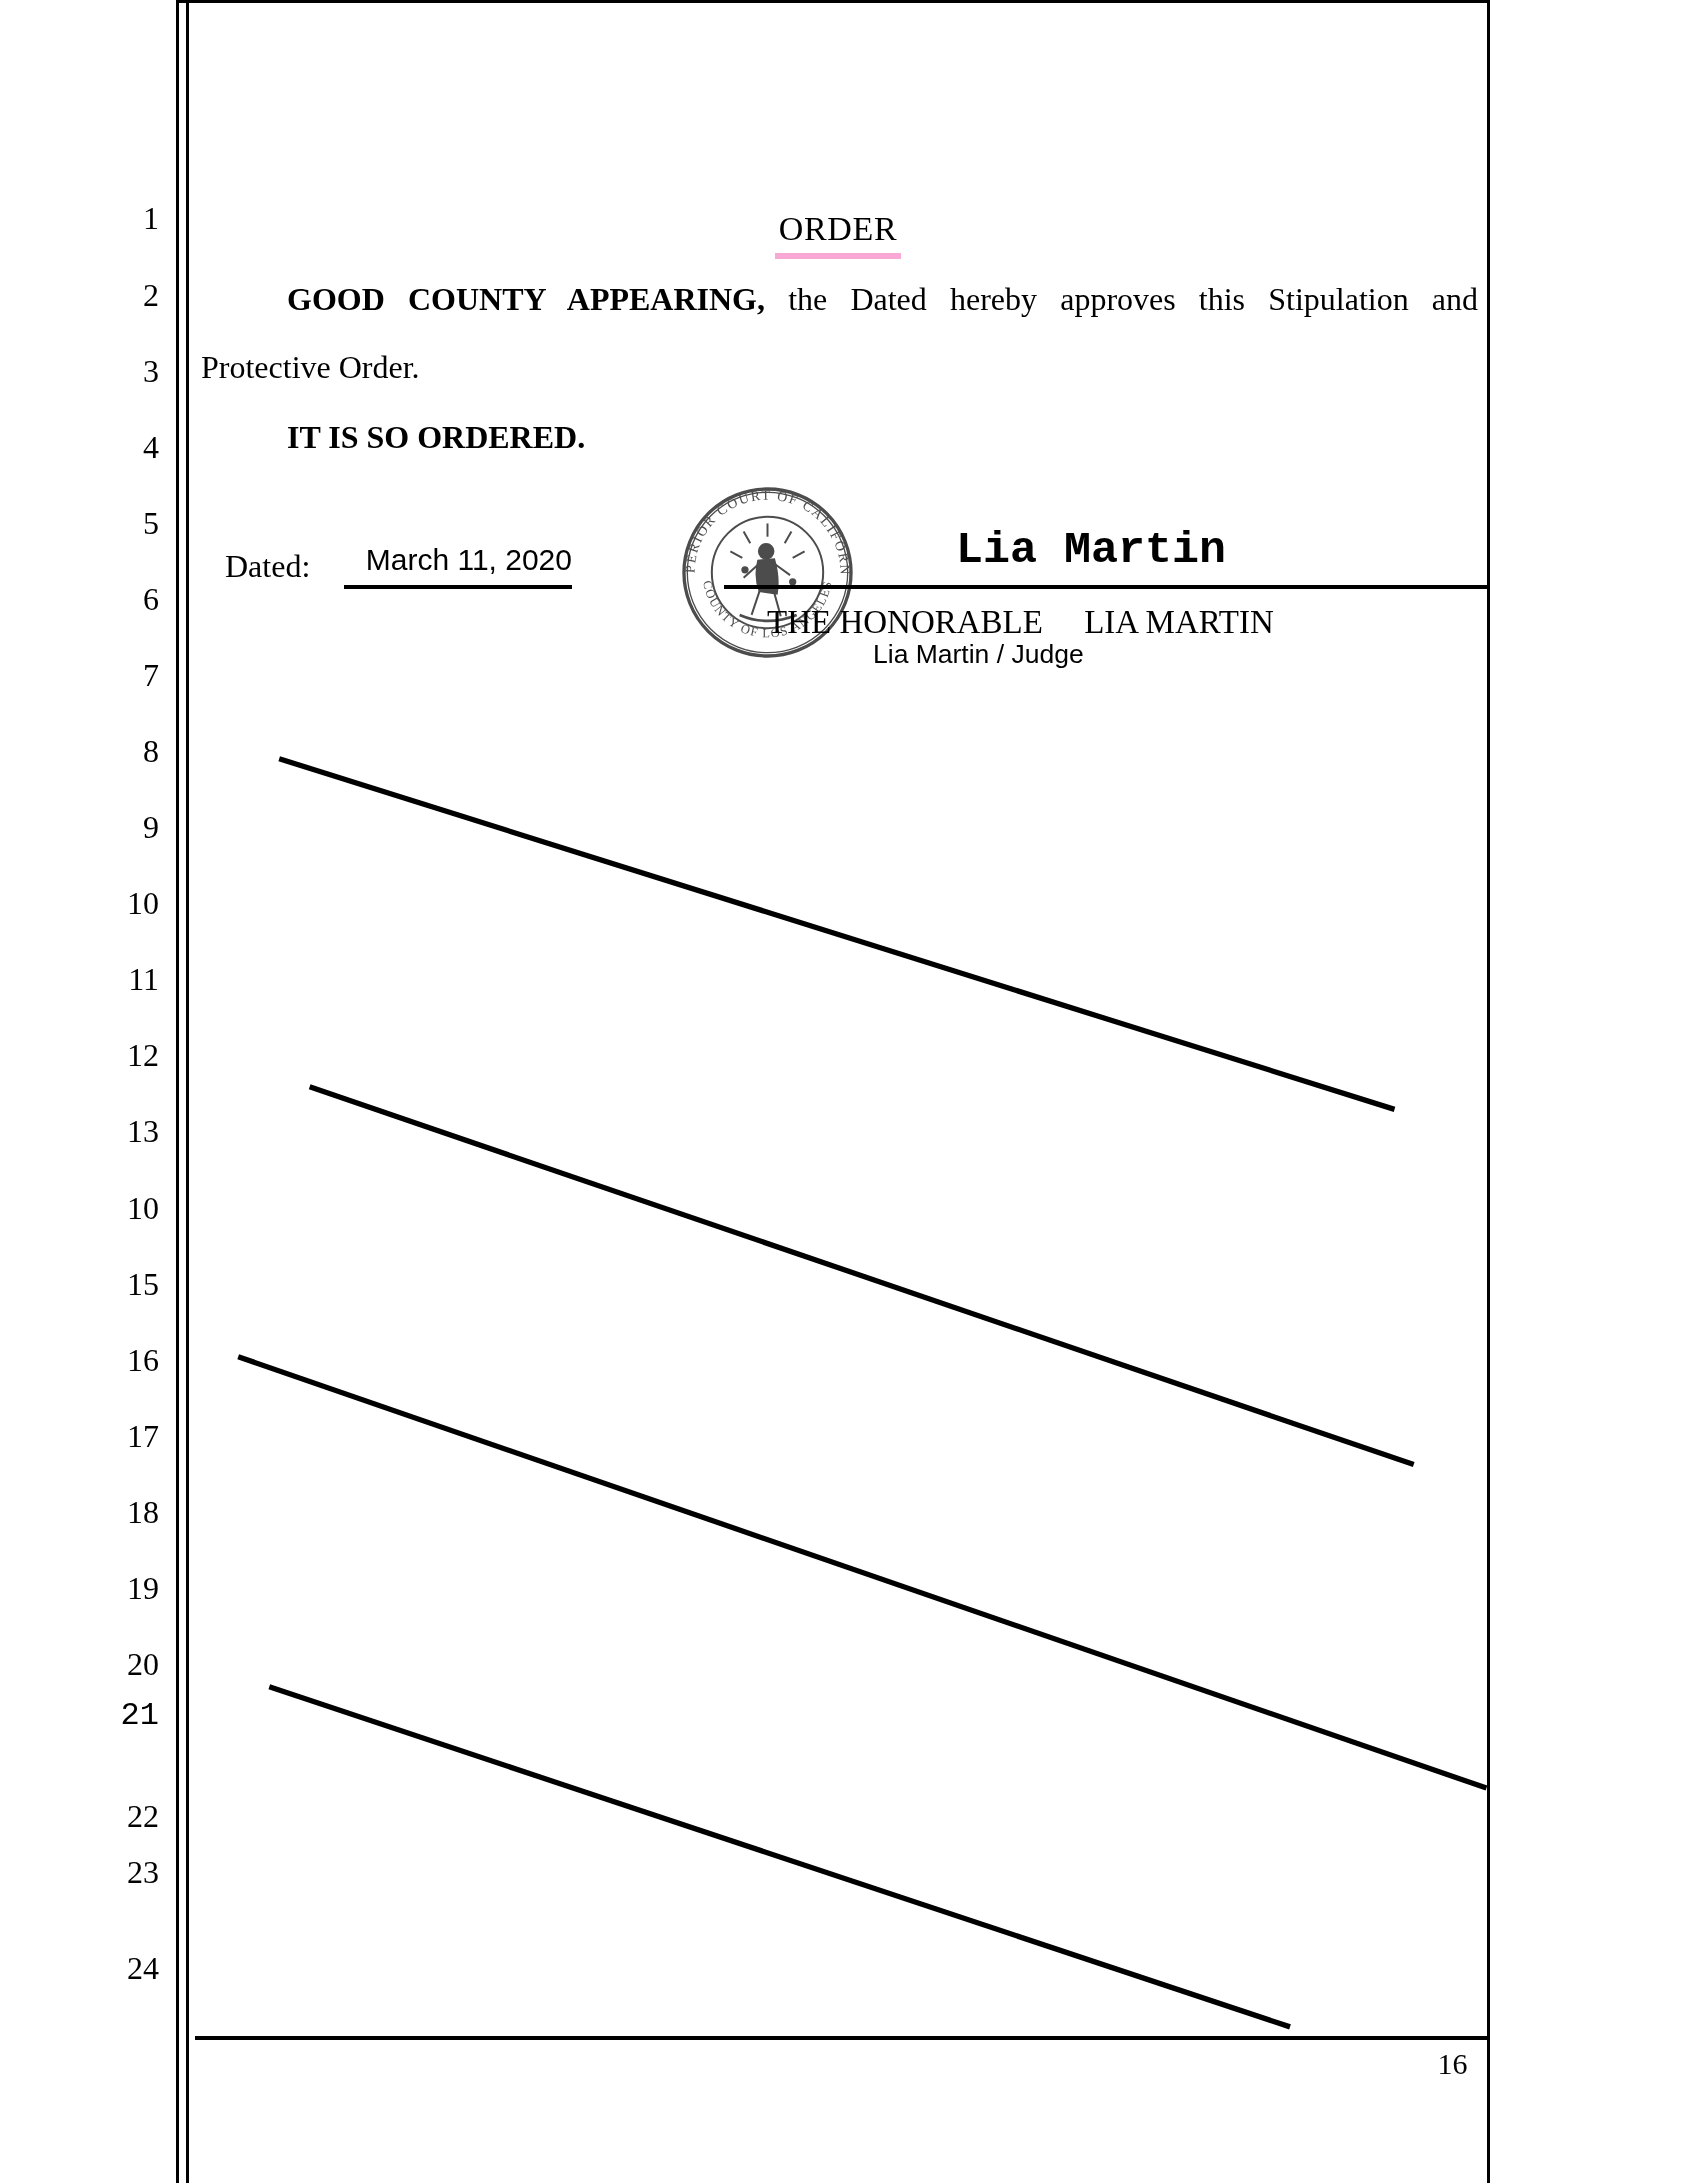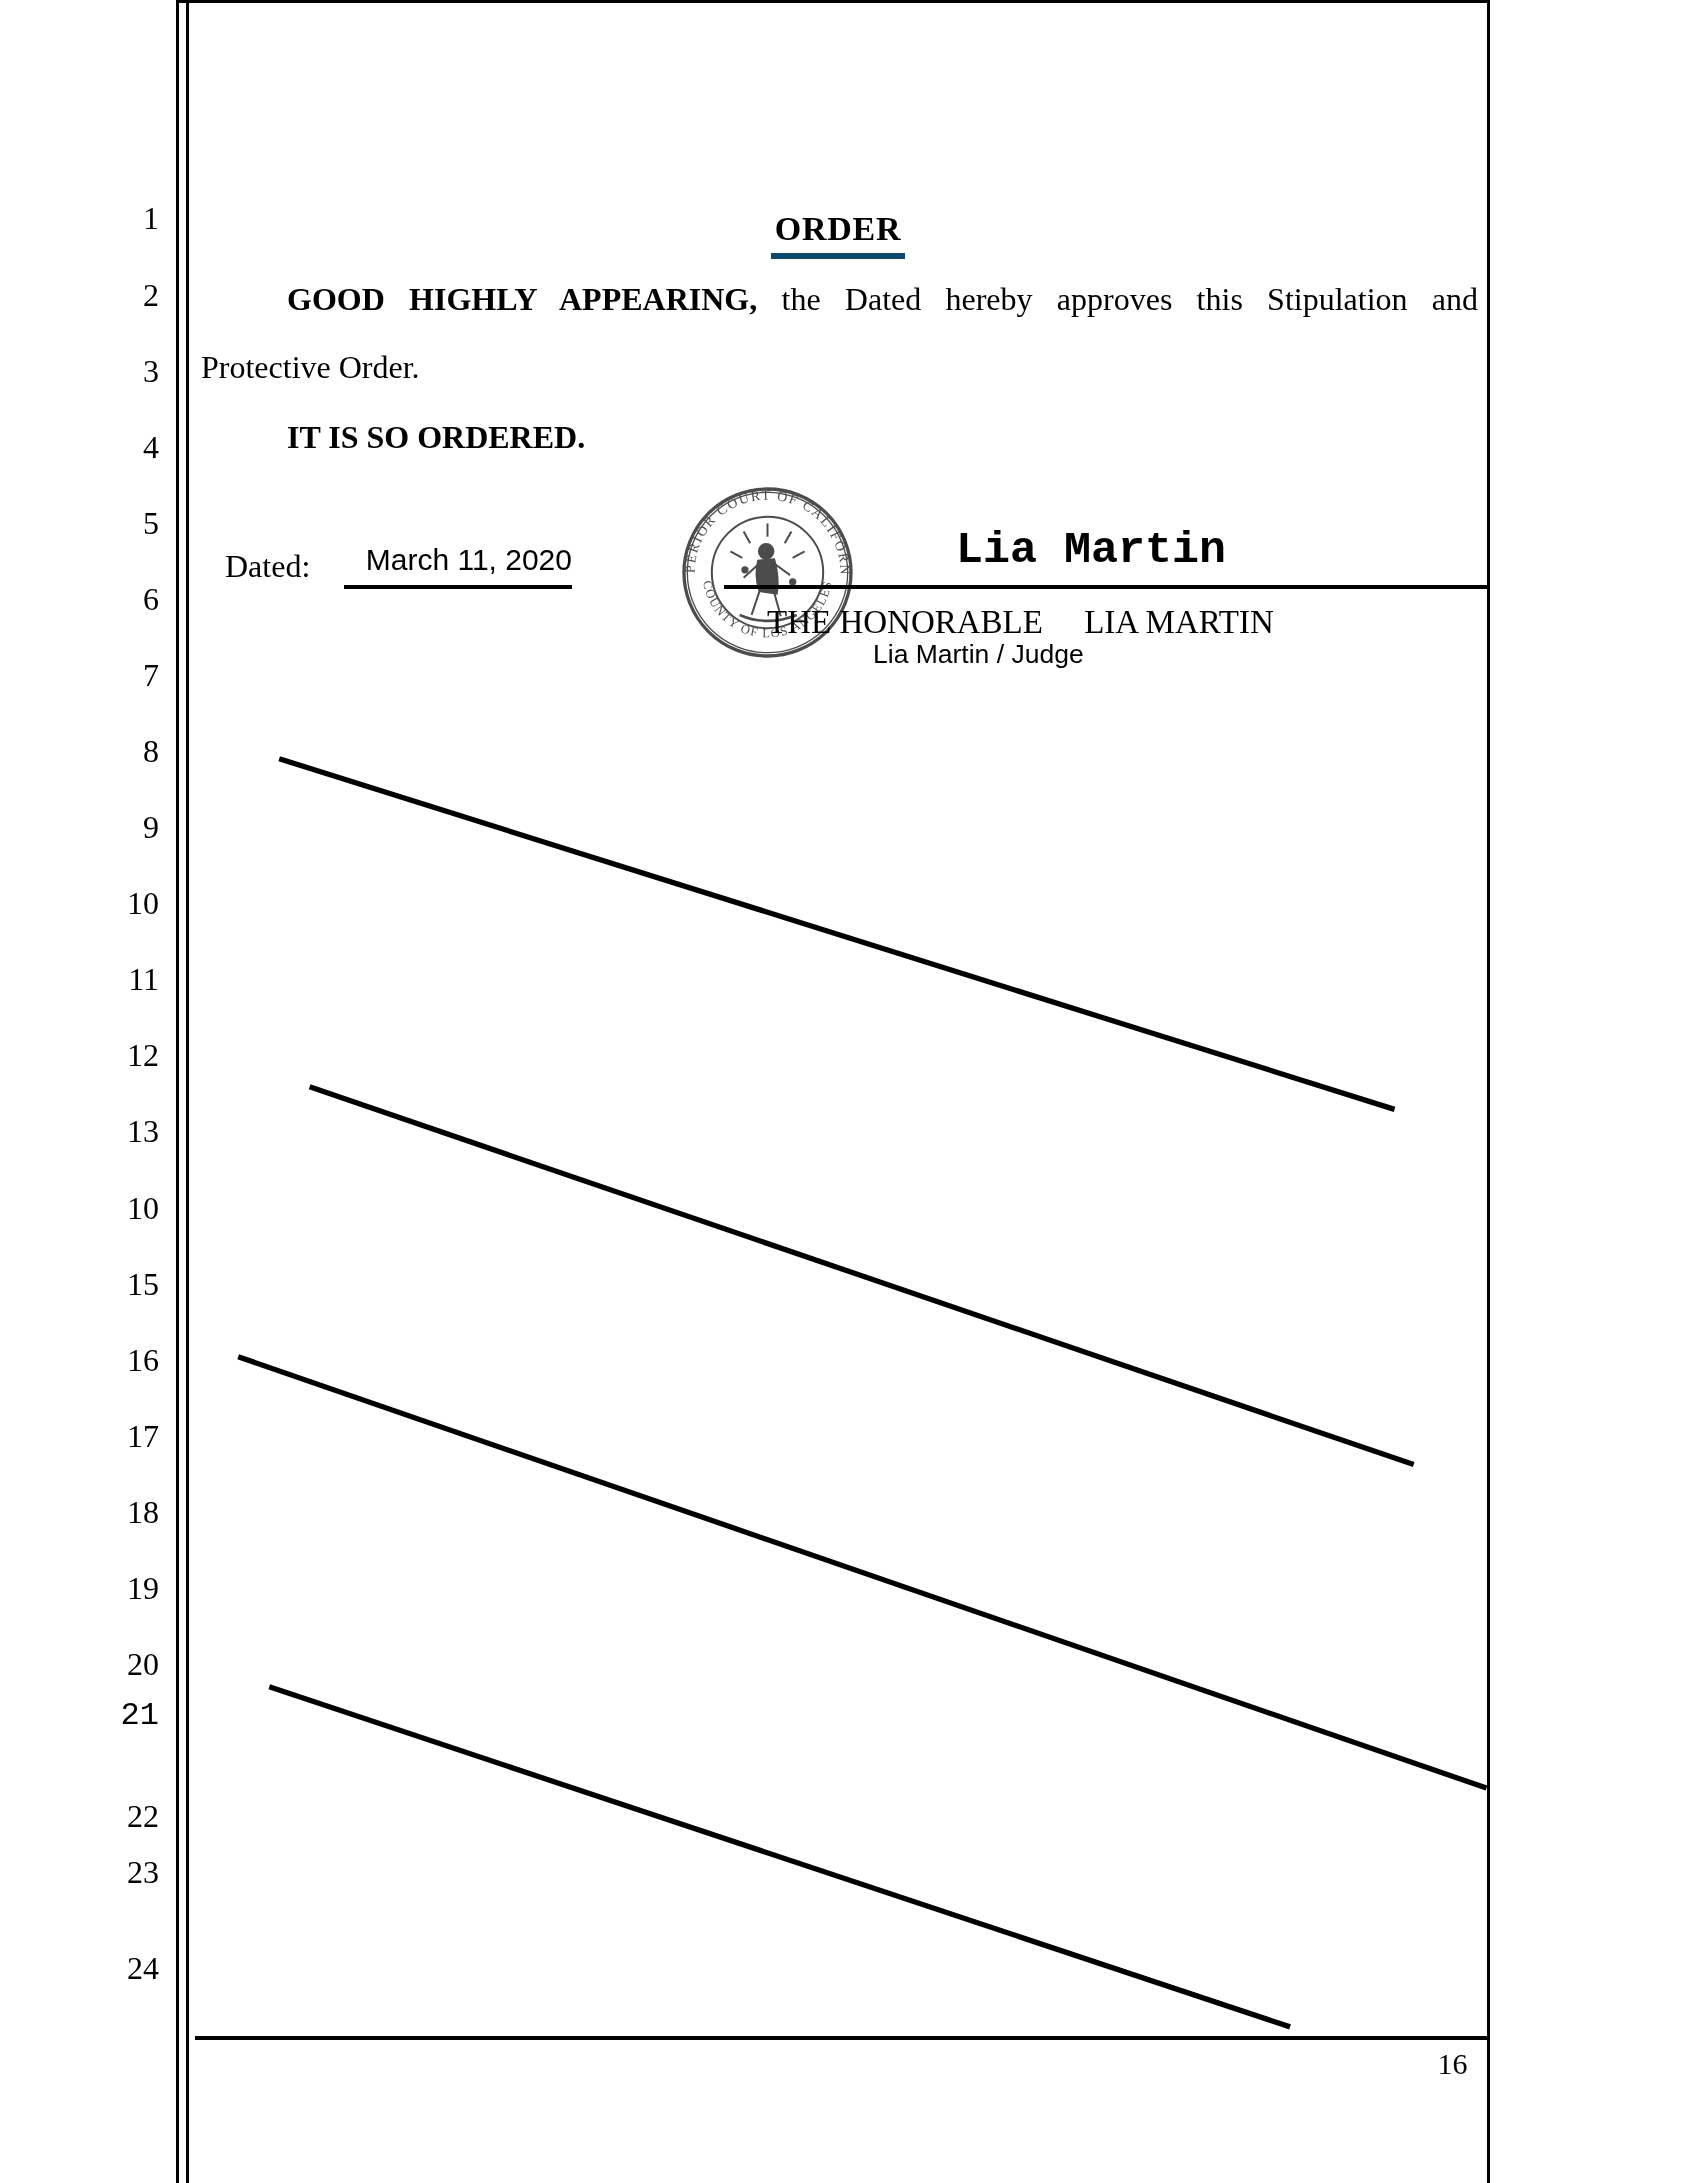--- a/index.html
+++ b/index.html
@@ -12,22 +12,22 @@
   .rail-outer{left:176px;}
   .rail-inner{left:186px;}
   .right-border{left:1487px;}
   .top-border{position:absolute;left:176px;top:0;width:1314px;height:2.6px;background:#000;}
   
   .line-rail{position:absolute;left:86px;top:0;width:73px;height:2183px;}
   .line-number{position:absolute;right:0;width:73px;height:40px;line-height:40px;
     font-size:32px;text-align:right;}
   
   .title-wrap{position:absolute;left:198px;top:210px;width:1280px;text-align:center;}
-  .title-inner{display:inline-block;font-weight:bold;font-size:34px;line-height:38px;
-    letter-spacing:0.7px;border-bottom:6px solid #0c4a6e;padding:0 4px 5.3px 4px;}
+  .title-inner{display:inline-block;font-weight:normal;font-size:34px;line-height:38px;
+    letter-spacing:0.7px;border-bottom:6px solid #f9a8d4;padding:0 4px 5.3px 4px;}
   .para-justified{position:absolute;left:201px;top:279px;width:1277px;font-size:32px;
     line-height:40px;text-align:justify;text-align-last:justify;text-indent:86px;}
   .bold{font-weight:bold;}
   .para-plain{position:absolute;left:201px;top:347px;font-size:32px;line-height:40px;}
   .so-ordered{position:absolute;left:287px;top:417px;font-size:32px;line-height:40px;font-weight:bold;}
   
   .dated-label{position:absolute;left:225px;top:548px;font-size:32px;line-height:37px;}
   .date-value{position:absolute;left:344px;top:541px;width:228px;text-align:right;
     font-family:"Liberation Sans", sans-serif;font-size:30px;line-height:37px;}
   .date-underline{position:absolute;left:344px;top:585px;width:228px;height:4px;background:#000;}
@@ -82,21 +82,21 @@
       <div class="line-number" style="top: 1696px; font-family: Liberation Mono, monospace;">21</div>
       <div class="line-number" style="top: 1796px;">22</div>
       <div class="line-number" style="top: 1852px;">23</div>
       <div class="line-number" style="top: 1948px;">24</div>
     </div>
 
   <div class="title-wrap">
     <span class="title-inner">ORDER</span>
   </div>
 
-  <div class="para-justified"><span class="bold">GOOD HIGHLY APPEARING,</span>
+  <div class="para-justified"><span class="bold">GOOD COUNTY APPEARING,</span>
     <span>the Dated hereby approves this Stipulation and</span></div>
   <div class="para-plain">Protective Order.</div>
   <div class="so-ordered">IT IS SO ORDERED.</div>
 
   <div class="dated-label">Dated:</div>
   <div class="date-value">March 11, 2020</div>
   <div class="date-underline"></div>
 
   <svg class="seal" viewBox="0 0 264 264">
     <g stroke="#3d3d3d" fill="none">

